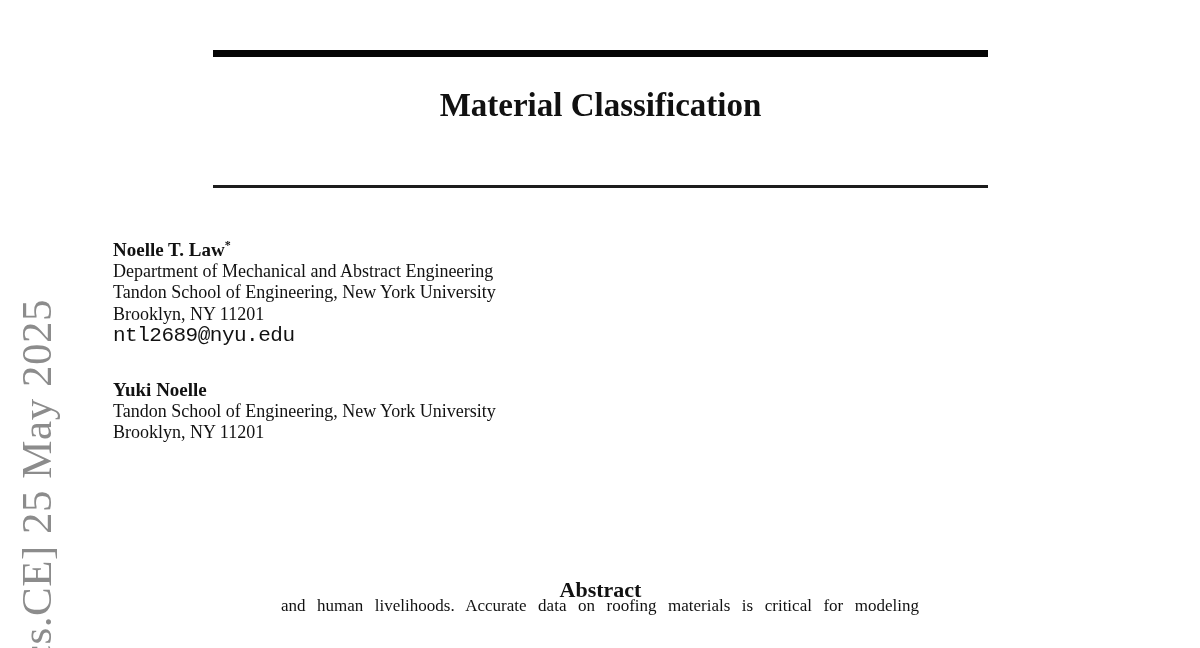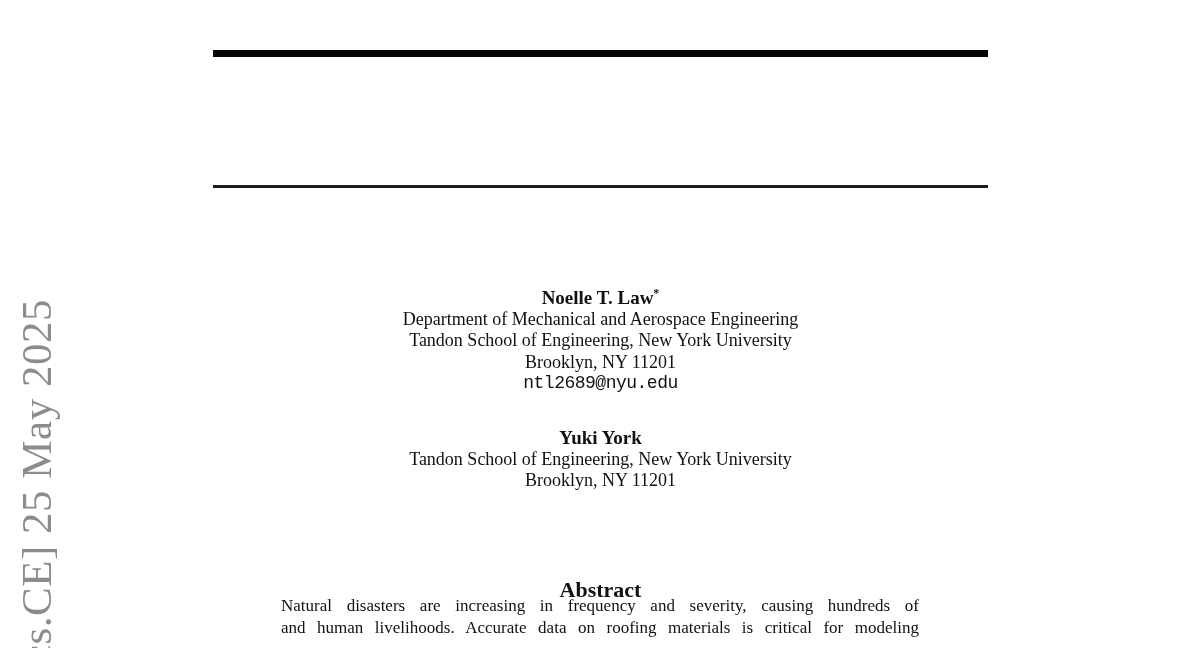--- a/index.html
+++ b/index.html
@@ -47,38 +47,36 @@
     text-align: center;
     font-weight: bold;
     font-size: 33px;
     line-height: 38px;
   }
 
   .author-block {
     position: absolute;
     left: 113px;
     width: 975px;
-    text-align: center;
     line-height: 21.5px;
-    margin-top: 48px;
   }
   .author-block.a1 { top: 239px; }
   .author-block.a2 { top: 379px; }
   .author-name {
     font-weight: bold;
     font-size: 19px;
   }
   .author-name sup {
     font-size: 12px;
     line-height: 0;
   }
   .affil-line { font-size: 18px; }
   .author-email {
     font-family: "Liberation Mono", monospace;
-    font-size: 18px;
+    font-size: 21px;
     letter-spacing: -0.5px;
   }
 
   .abstract-heading {
     position: absolute;
     left: 213px; top: 545px;
     width: 775px;
     text-align: center;
     font-weight: bold;
     font-size: 22px;
@@ -103,38 +101,38 @@
 </head>
 <body>
 
 <div class="page">
 
   <div class="watermark">cs.CE] 25 May 2025</div>
 
   <div class="rule-thick"></div>
 
   <div class="title">
+    <div>Material Classification</div>
   </div>
 
   <div class="rule-thin"></div>
 
   <div class="author-block a1">
     <div class="author-name"><span>Noelle T. Law</span><sup>*</sup></div>
-    <div class="affil-line">Department of Mechanical and Aerospace Engineering</div>
+    <div class="affil-line">Department of Mechanical and Abstract Engineering</div>
     <div class="affil-line">Tandon School of Engineering, New York University</div>
     <div class="affil-line">Brooklyn, NY 11201</div>
     <div class="author-email">ntl2689@nyu.edu</div>
   </div>
 
   <div class="author-block a2">
-    <div class="author-name"><span>Yuki York</span><sup></sup></div>
+    <div class="author-name"><span>Yuki Noelle</span><sup></sup></div>
     <div class="affil-line">Tandon School of Engineering, New York University</div>
     <div class="affil-line">Brooklyn, NY 11201</div>
   </div>
 
   <div class="abstract-heading">Abstract</div>
 
   <div class="abstract-body">
-    <div class="abs-line">Natural disasters are increasing in frequency and severity, causing hundreds of</div>
     <div class="abs-line">and human livelihoods. Accurate data on roofing materials is critical for modeling</div>
   </div>
 
 </div>
 
 </body></html>

